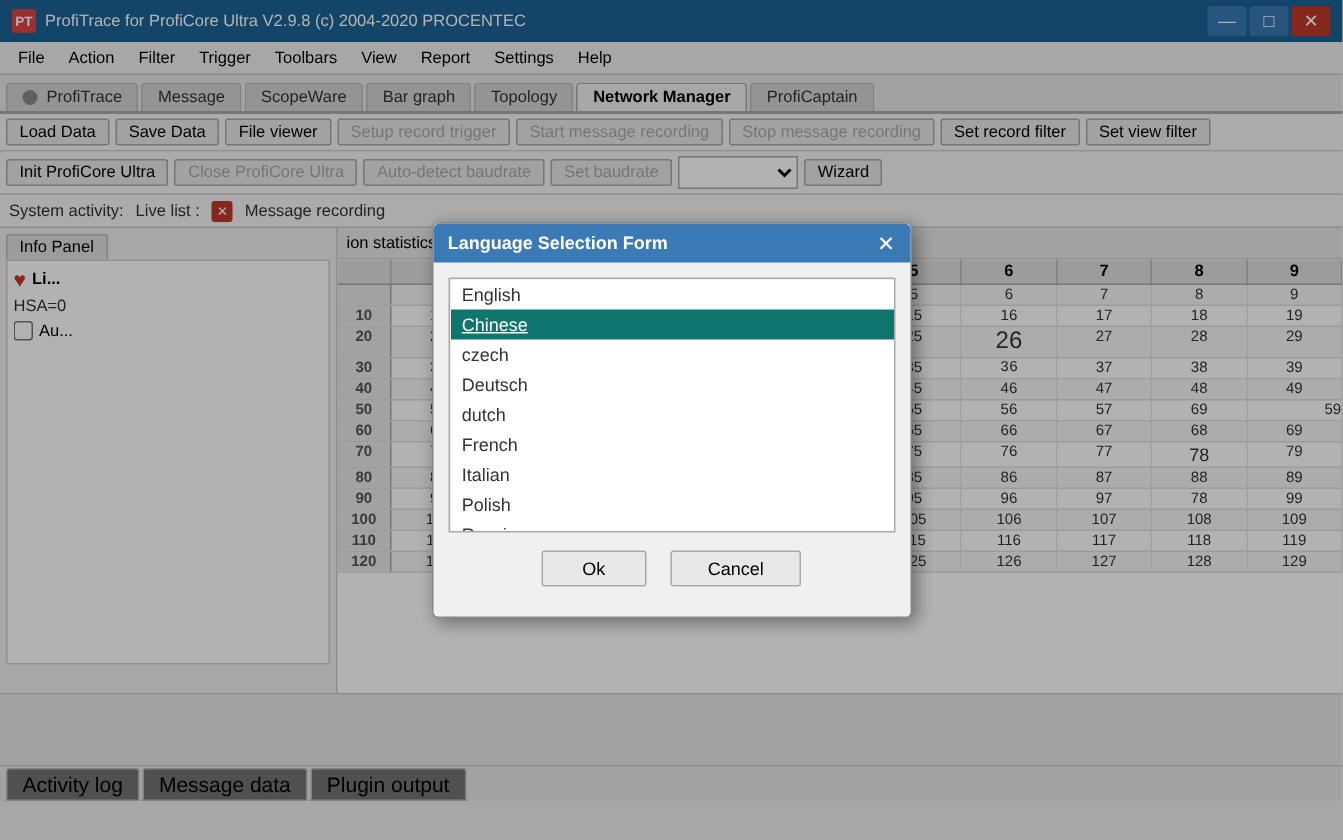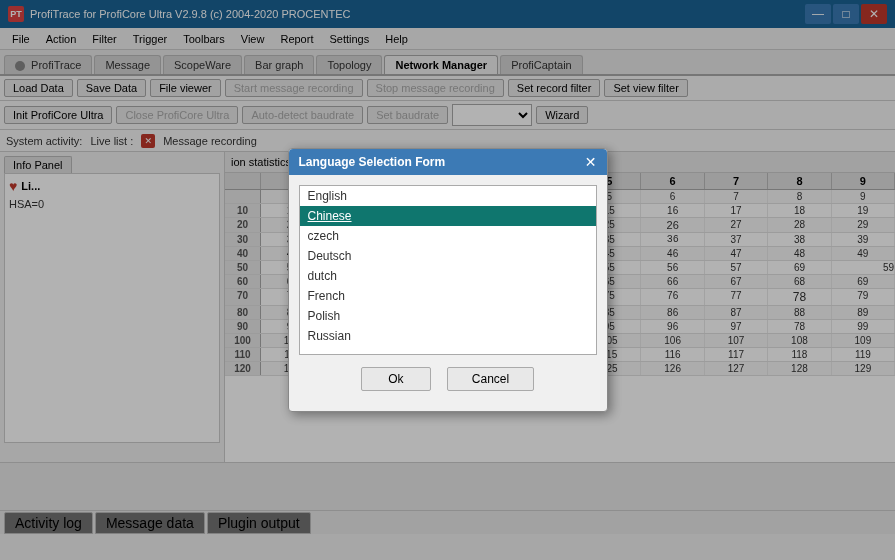--- a/index.html
+++ b/index.html
@@ -372,20 +372,21 @@
   </div>
   <div class="tab">
     <span>ProfiCaptain</span>
   </div>
 </div>
 
 <div class="toolbar-row">
   <button class="toolbar-btn">Load Data</button>
   <button class="toolbar-btn">Save Data</button>
   <button class="toolbar-btn">File viewer</button>
+  <button class="toolbar-btn disabled">Setup record trigger</button>
   <button class="toolbar-btn disabled">Start message recording</button>
   <button class="toolbar-btn disabled">Stop message recording</button>
   <button class="toolbar-btn">Set record filter</button>
   <button class="toolbar-btn">Set view filter</button>
 </div>
 
 <div class="toolbar-row2">
   <button class="toolbar-btn">Init ProfiCore Ultra</button>
   <button class="toolbar-btn disabled">Close ProfiCore Ultra</button>
   <button class="toolbar-btn disabled">Auto-detect baudrate</button>
@@ -406,20 +407,24 @@
   <div class="left-panel">
     <div class="info-panel-tab">
       <span>Info Panel</span>
     </div>
     <div style="border:1px solid #ccc; background: white; padding: 4px; margin-top: 0; height: 270px;">
       <div style="display:flex; align-items:center; gap:4px; margin-bottom: 4px;">
         <span class="heart-icon">♥</span>
         <span style="font-size:11px; font-weight:bold;">Li...</span>
       </div>
       <div class="hsa-line">HSA=0</div>
+      <div class="checkbox-row">
+        <input type="checkbox" style="">
+        <span>Au...</span>
+      </div>
     </div>
   </div>
 
   <div style="flex:1; overflow:hidden; display:flex; flex-direction:column;">
 
     <div class="stats-header">
       <span>ion statistics view</span>
       <span>|</span>
       <span class="stats-search-icon">🔍</span>
       <span class="stats-btn">Data inspection</span>
@@ -471,21 +476,21 @@
             <div style="flex: 1 1 0%; text-align: center; padding: 1px 0px; font-size: 10px; border-right: 1px solid rgb(232, 232, 232); color: rgb(51, 51, 51); min-width: 40px;">19</div>
           </div>
           <div style="display: flex; border-bottom: 1px solid rgb(224, 224, 224); background: rgb(247, 247, 247);">
             <div style="min-width: 36px; background: rgb(232, 232, 232); font-weight: bold; font-size: 10px; text-align: center; padding: 1px 0px; border-right: 1px solid rgb(170, 170, 170); color: rgb(85, 85, 85);">20</div>
             <div style="flex: 1 1 0%; text-align: center; padding: 1px 0px; font-size: 10px; border-right: 1px solid rgb(232, 232, 232); color: rgb(51, 51, 51); min-width: 40px;">20</div>
             <div style="flex: 1 1 0%; text-align: center; padding: 1px 0px; font-size: 10px; border-right: 1px solid rgb(232, 232, 232); color: rgb(51, 51, 51); min-width: 40px;">21</div>
             <div style="flex: 1 1 0%; text-align: center; padding: 1px 0px; font-size: 10px; border-right: 1px solid rgb(232, 232, 232); color: rgb(51, 51, 51); min-width: 40px;">22</div>
             <div style="flex: 1 1 0%; text-align: center; padding: 1px 0px; font-size: 10px; border-right: 1px solid rgb(232, 232, 232); color: rgb(51, 51, 51); min-width: 40px;">23</div>
             <div style="flex: 1 1 0%; text-align: center; padding: 1px 0px; font-size: 10px; border-right: 1px solid rgb(232, 232, 232); color: rgb(51, 51, 51); min-width: 40px;">24</div>
             <div style="flex: 1 1 0%; text-align: center; padding: 1px 0px; font-size: 10px; border-right: 1px solid rgb(232, 232, 232); color: rgb(51, 51, 51); min-width: 40px;">25</div>
-            <div style="flex: 1 1 0%; text-align: center; padding: 1px 0px; font-size: 11px; border-right: 1px solid rgb(232, 232, 232); color: rgb(51, 51, 51); min-width: 40px;">26</div>
+            <div style="flex: 1 1 0%; text-align: center; padding: 1px 0px; font-size: 16px; border-right: 1px solid rgb(232, 232, 232); color: rgb(51, 51, 51); min-width: 40px;">26</div>
             <div style="flex: 1 1 0%; text-align: center; padding: 1px 0px; font-size: 10px; border-right: 1px solid rgb(232, 232, 232); color: rgb(51, 51, 51); min-width: 40px;">27</div>
             <div style="flex: 1 1 0%; text-align: center; padding: 1px 0px; font-size: 10px; border-right: 1px solid rgb(232, 232, 232); color: rgb(51, 51, 51); min-width: 40px;">28</div>
             <div style="flex: 1 1 0%; text-align: center; padding: 1px 0px; font-size: 10px; border-right: 1px solid rgb(232, 232, 232); color: rgb(51, 51, 51); min-width: 40px;">29</div>
           </div>
           <div style="display: flex; border-bottom: 1px solid rgb(224, 224, 224);">
             <div style="min-width: 36px; background: rgb(232, 232, 232); font-weight: bold; font-size: 10px; text-align: center; padding: 1px 0px; border-right: 1px solid rgb(170, 170, 170); color: rgb(85, 85, 85);">30</div>
             <div style="flex: 1 1 0%; text-align: center; padding: 1px 0px; font-size: 10px; border-right: 1px solid rgb(232, 232, 232); color: rgb(51, 51, 51); min-width: 40px;">30</div>
             <div style="flex: 1 1 0%; text-align: center; padding: 1px 0px; font-size: 10px; border-right: 1px solid rgb(232, 232, 232); color: rgb(51, 51, 51); min-width: 40px;">31</div>
             <div style="flex: 1 1 0%; text-align: center; padding: 1px 0px; font-size: 10px; border-right: 1px solid rgb(232, 232, 232); color: rgb(51, 51, 51); min-width: 40px;">32</div>
             <div style="flex: 1 1 0%; text-align: center; padding: 1px 0px; font-size: 10px; border-right: 1px solid rgb(232, 232, 232); color: rgb(51, 51, 51); min-width: 40px;">33</div>
@@ -639,20 +644,21 @@
       <button class="dialog-close">✕</button>
     </div>
     <div class="dialog-body">
       <div class="language-list" id="language-list">
       <div class="lang-item">English</div>
           <div class="lang-item selected">Chinese</div>
           <div class="lang-item">czech</div>
           <div class="lang-item">Deutsch</div>
           <div class="lang-item">dutch</div>
           <div class="lang-item">French</div>
+          <div class="lang-item">Italian</div>
           <div class="lang-item">Polish</div>
           <div class="lang-item">Russian</div>
         </div>
       <div class="dialog-buttons">
         <button class="dialog-btn">Ok</button>
         <button class="dialog-btn">Cancel</button>
       </div>
     </div>
   </div>
 </div>

